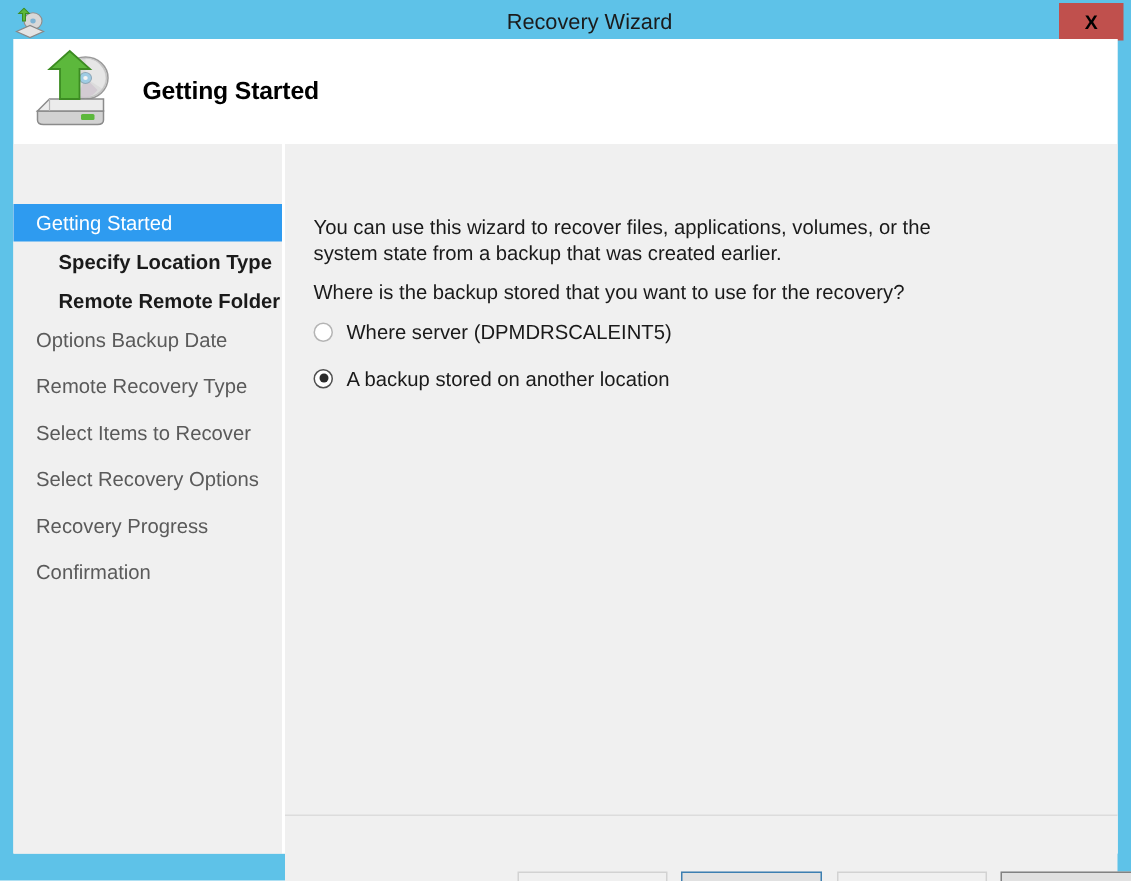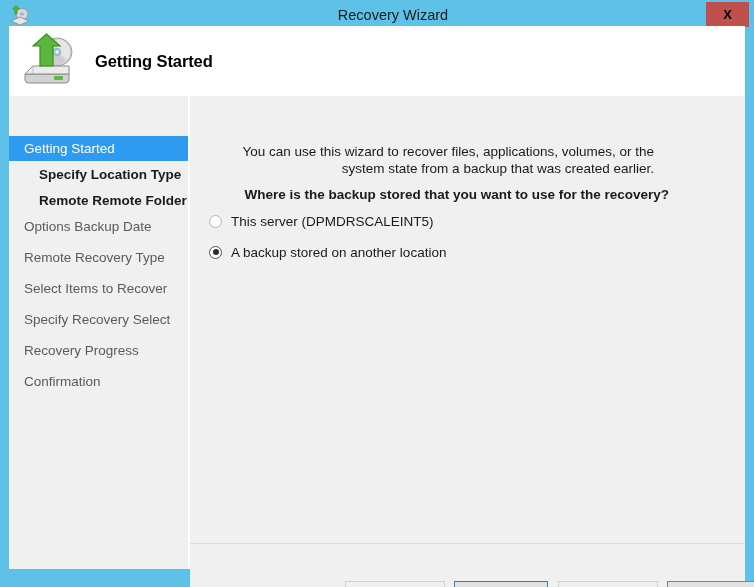--- a/index.html
+++ b/index.html
@@ -158,30 +158,28 @@
     left: 181px; top: 0;
     width: 555px;
     height: 473px;
     background: #f0f0f0;
   }
   .para {
     position: absolute;
     font-size: 13.5px;
     color: #1a1a1a;
     line-height: 17px;
-    text-align: right;
   }
   .para-intro {
     left: 19px; top: 47px;
     width: 445px;
   }
   .para-question {
     left: 19px; top: 90px;
     width: 460px;
-    font-weight: bold;
   }
   .para-continue {
     left: 19px; top: 179px;
   }
 
   .radio-row {
     position: absolute;
     left: 19px;
     height: 20px;
     display: flex;
@@ -306,34 +304,34 @@
     <div class="body-area">
 
       <div class="sidebar">
         <div class="nav-list">
           <div class="nav-item active sp0">Getting Started</div>
           <div class="nav-item done   sp1">Specify Location Type</div>
           <div class="nav-item done   sp1">Remote Remote Folder</div>
           <div class="nav-item        sp1">Options Backup Date</div>
           <div class="nav-item        sp2">Remote Recovery Type</div>
           <div class="nav-item        sp2">Select Items to Recover</div>
-          <div class="nav-item        sp2">Specify Recovery Select</div>
+          <div class="nav-item        sp2">Select Recovery Options</div>
           <div class="nav-item        sp2">Recovery Progress</div>
           <div class="nav-item        sp2">Confirmation</div>
         </div>
       </div>
       <div class="sidebar-divider"></div>
 
       <div class="content">
         <div class="para para-intro">You can use this wizard to recover files, applications, volumes, or the system state from a backup that was created earlier.</div>
         <div class="para para-question">Where is the backup stored that you want to use for the recovery?</div>
 
         <div class="radio-row radio-1">
           <span class="radio-mark"></span>
-          <span class="radio-label">This server (DPMDRSCALEINT5)</span>
+          <span class="radio-label">Where server (DPMDRSCALEINT5)</span>
         </div>
 
         <div class="radio-row radio-2">
           <span class="radio-mark checked"></span>
           <span class="radio-label">A backup stored on another location</span>
         </div>
 
       </div>
 
       <div class="footer-divider"></div>

